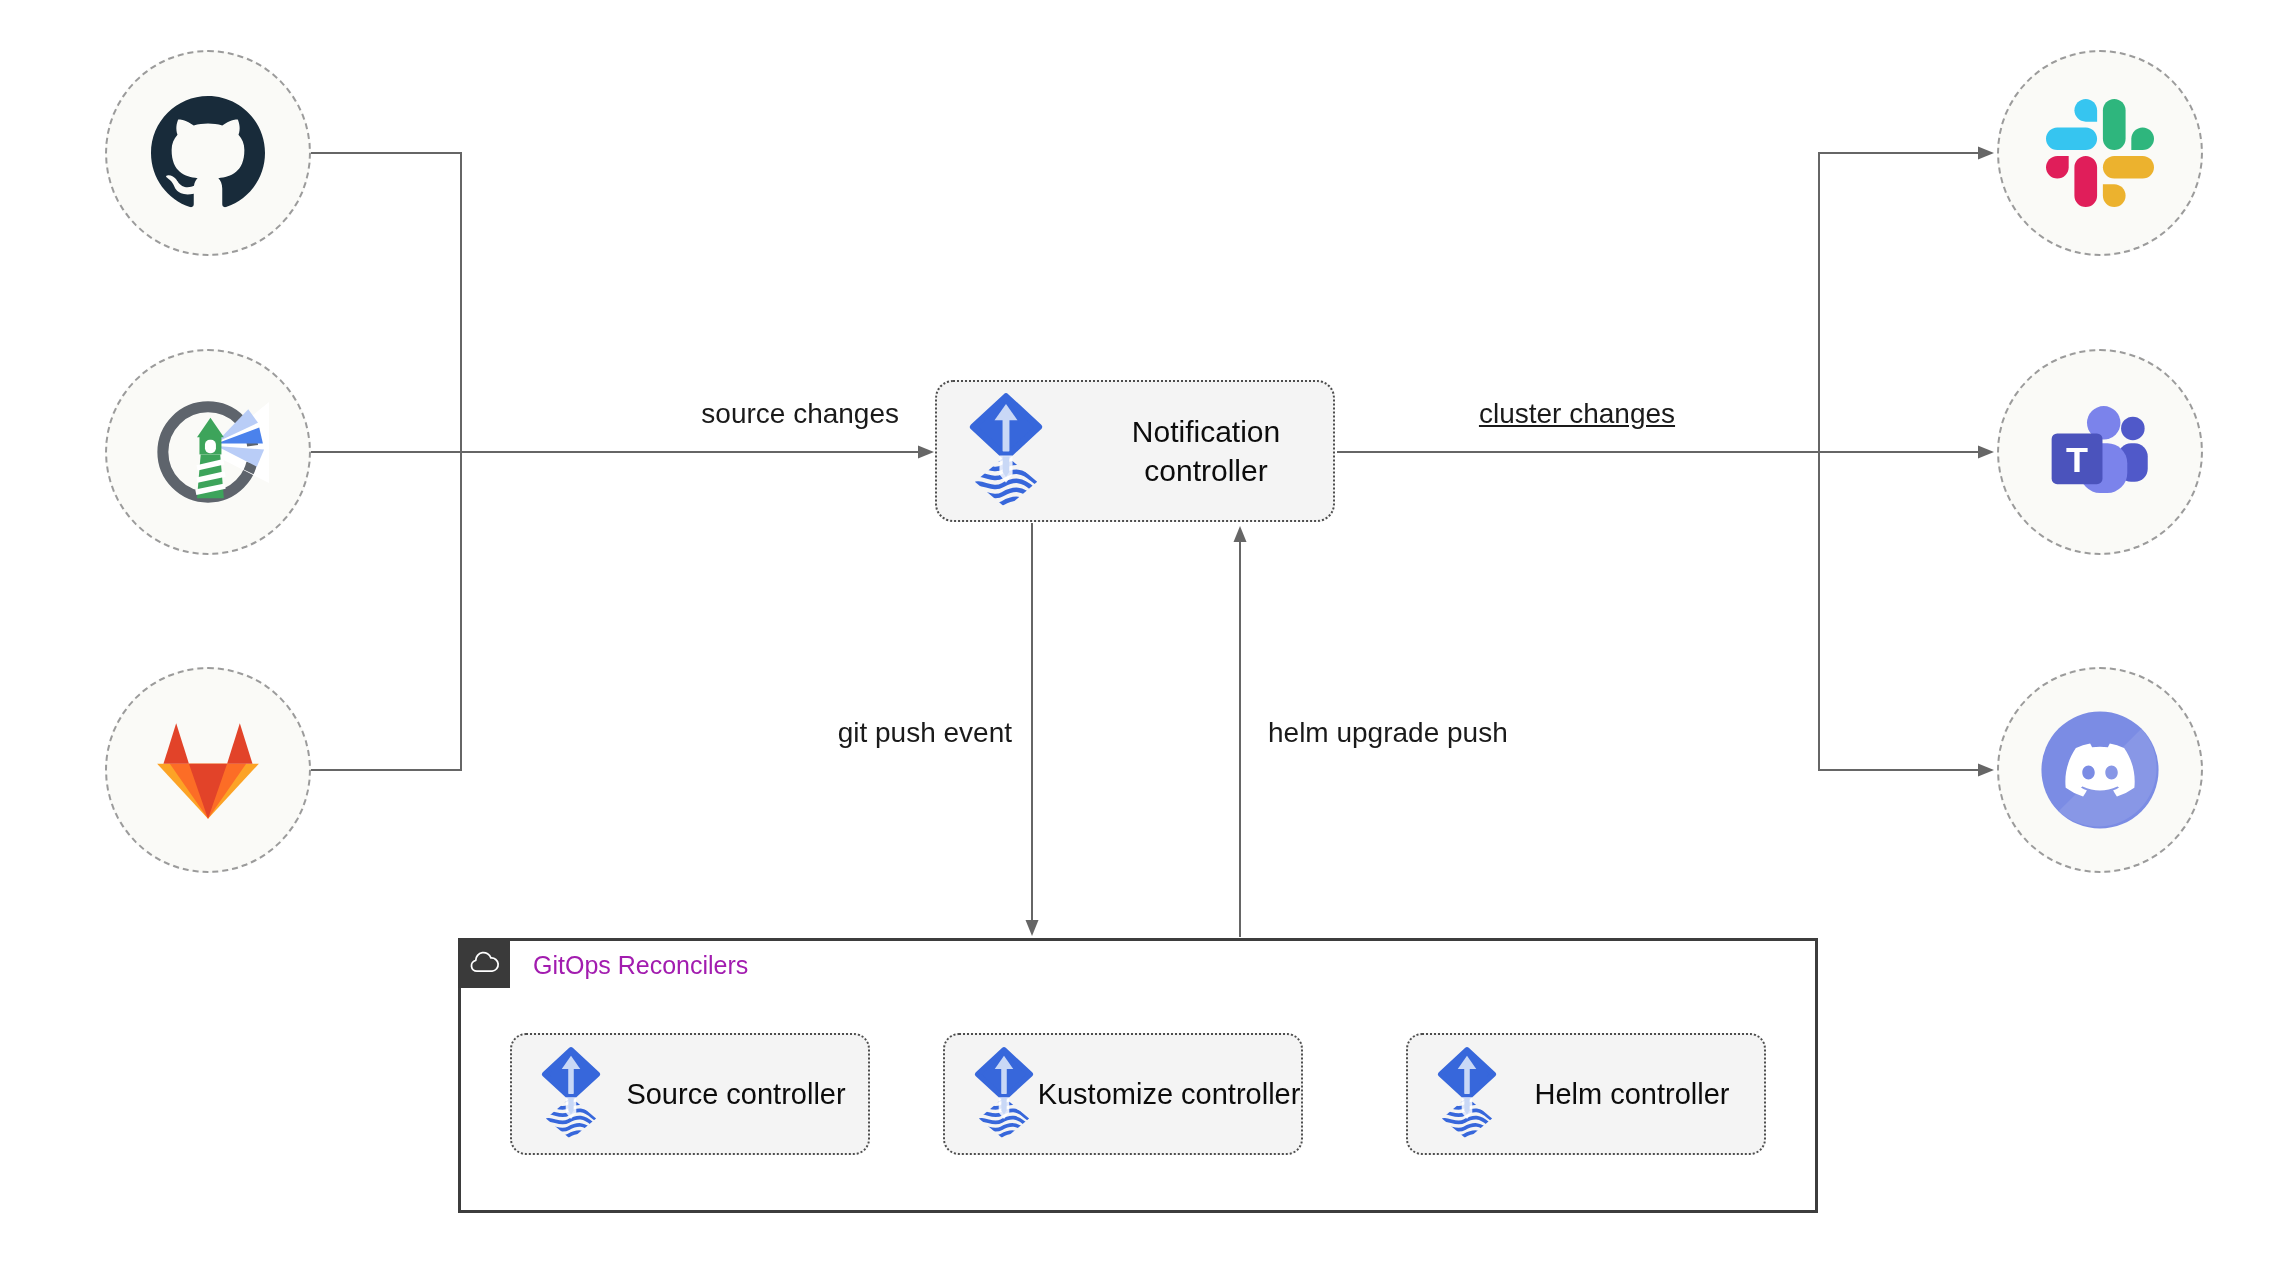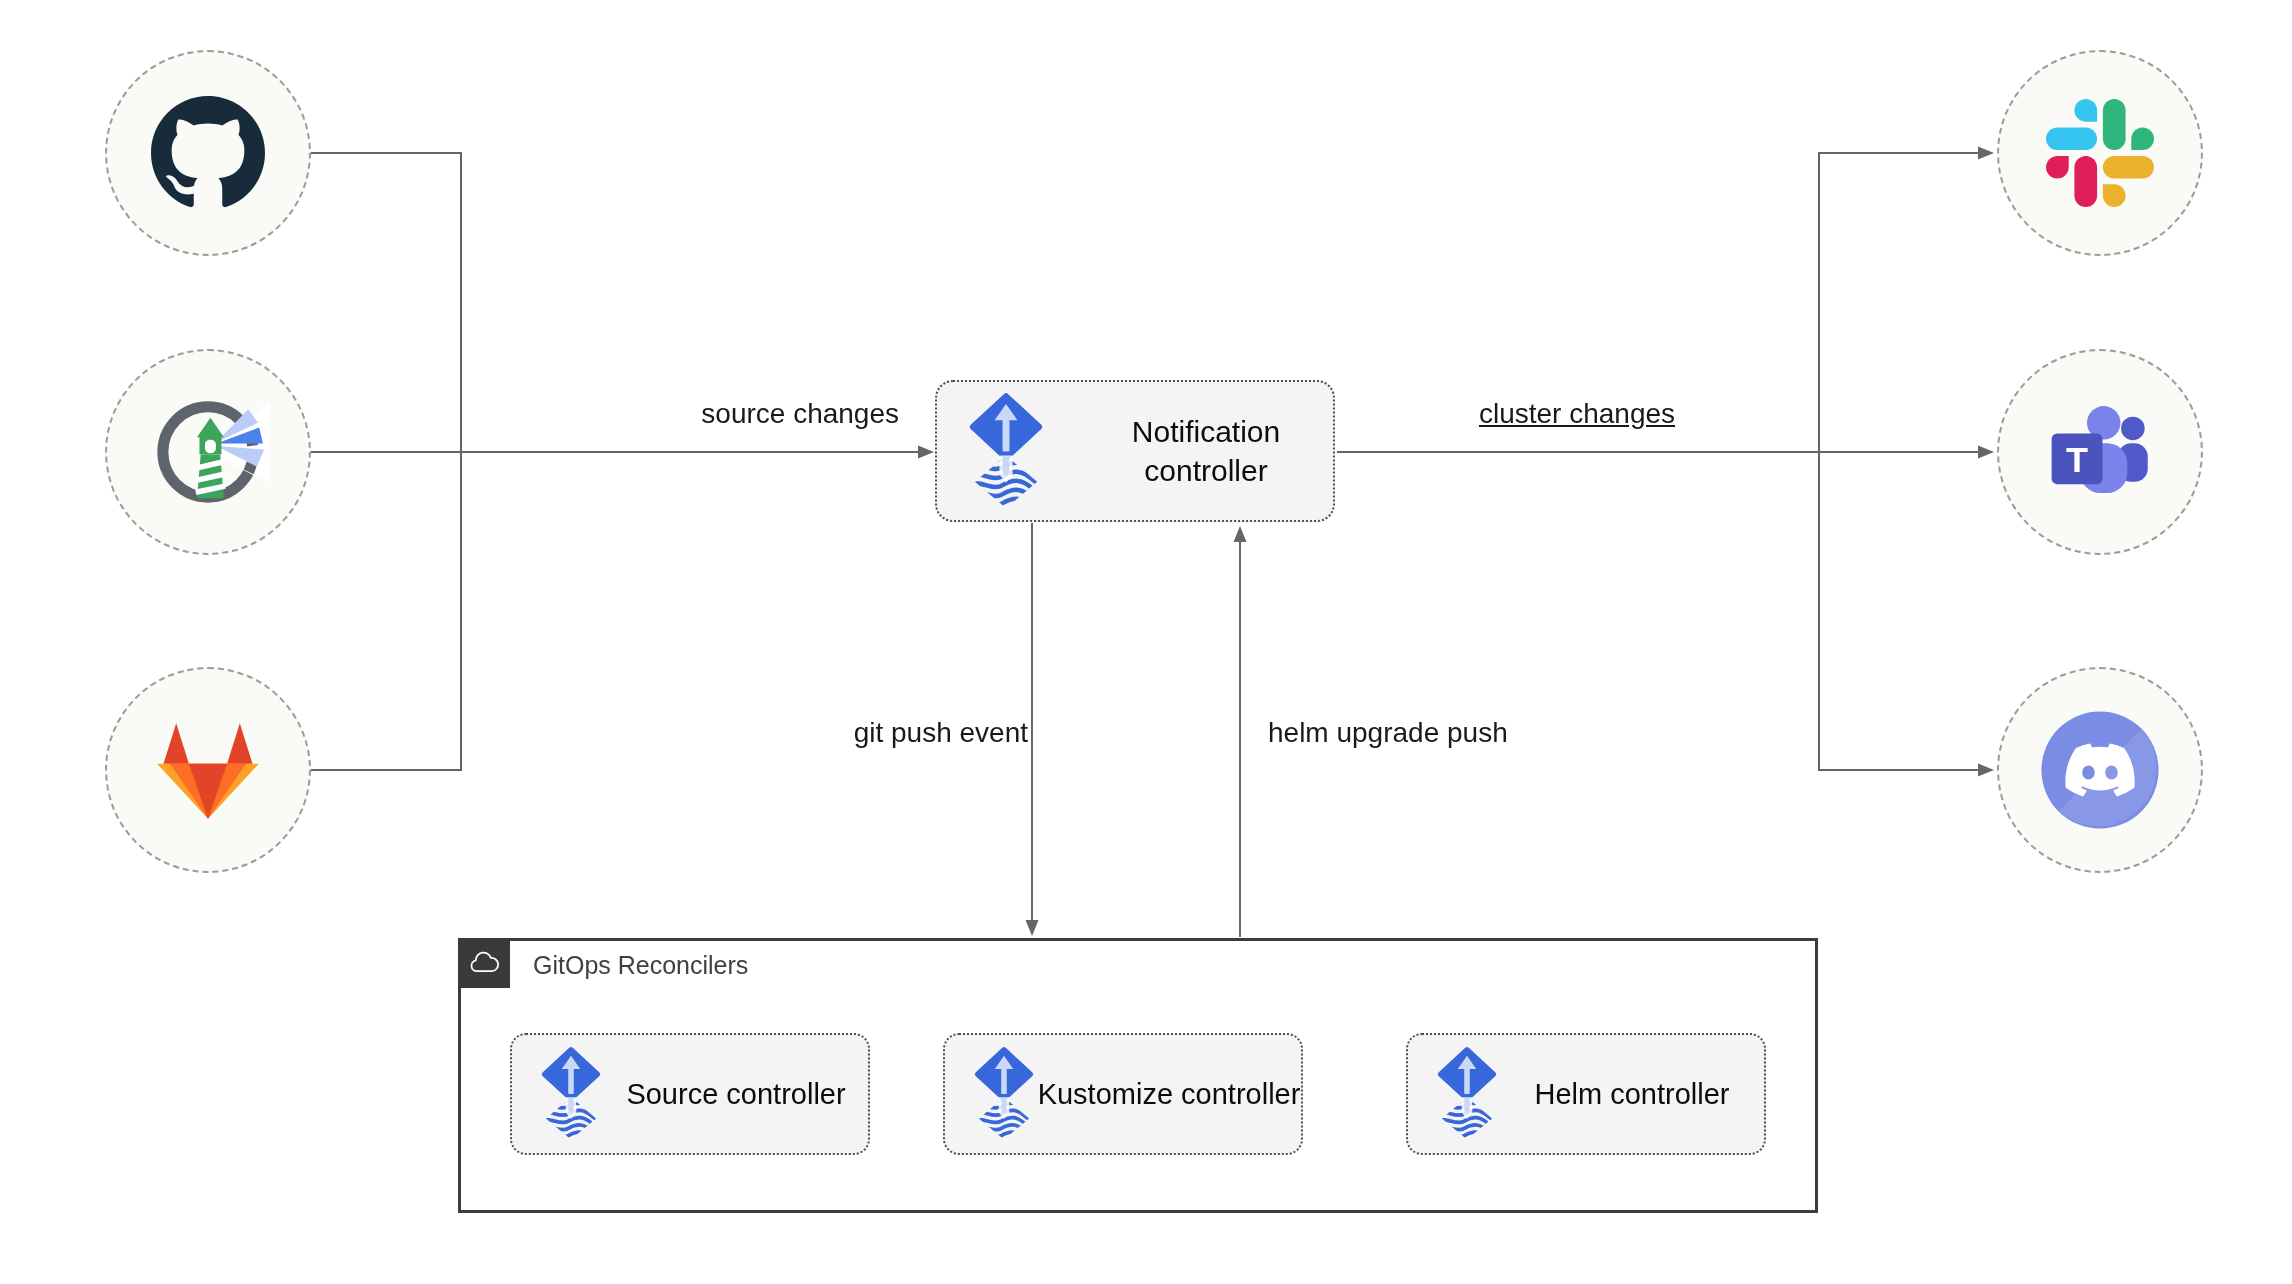--- a/index.html
+++ b/index.html
@@ -30,21 +30,21 @@
   .outer-box{
     position:absolute;left:458px;top:938px;width:1360px;height:275px;
     border:3px solid var(--outer-border);box-sizing:border-box;background:#fff;
   }
   .badge{
     position:absolute;left:-3px;top:-3px;width:52px;height:50px;
     background:var(--badge-bg);display:flex;align-items:center;justify-content:center;
   }
   .outer-title{
     position:absolute;left:72px;top:0;height:50px;line-height:48px;
-    font-size:25px;color:#404040;white-space:nowrap;
+    font-size:25px;color:#a21caf;white-space:nowrap;
   }
   .reconciler-box{width:360px;height:122px;border-radius:16px;padding-left:26px;}
   .reconciler-box .node-label{font-size:29px;line-height:37px;}
   .flux-lg{width:82px;height:117px;}
   .flux-sm{width:66px;height:94px;}
 </style>
 </head>
 <body>
 
 <div class="canvas">
@@ -174,21 +174,21 @@
           </g>
           <polygon points="42,76 58,76 58,99 50,109 42,99" fill="#fff" opacity="0.85"></polygon>
           <polygon points="46,77 54,77 54,96 50,102 46,96" fill="var(--flux-arrow)"></polygon>
         </svg>
       </span>
     <span class="node-label">Notification controller</span>
   </div>
 
   <div class="edge-label" style="left:495px;top:398px;width:404px;text-align:right;">source changes</div>
   <div class="edge-label" style="left:1375px;top:398px;width:404px;text-align:center;text-decoration:underline;">cluster changes</div>
-  <div class="edge-label" style="left:728px;top:717px;width:300px;text-align:right;">git push event</div>
+  <div class="edge-label" style="left:712px;top:717px;width:300px;text-align:right;">git push event</div>
   <div class="edge-label" style="left:1268px;top:717px;width:360px;text-align:left;">helm upgrade push</div>
 
   <div class="outer-box">
     <div class="badge">
       <span class="icon" style="width:36px;height:34px;">
           <svg viewBox="0 0 52 50">
             <path d="M38 37H15.5a8 8 0 0 1-1.7-15.8 11.5 11.5 0 0 1 22.4-3.6A7.7 7.7 0 0 1 38 37z" fill="none" stroke="#fff" stroke-width="2.6" stroke-linejoin="round"></path>
           </svg>
         </span>
     </div>

